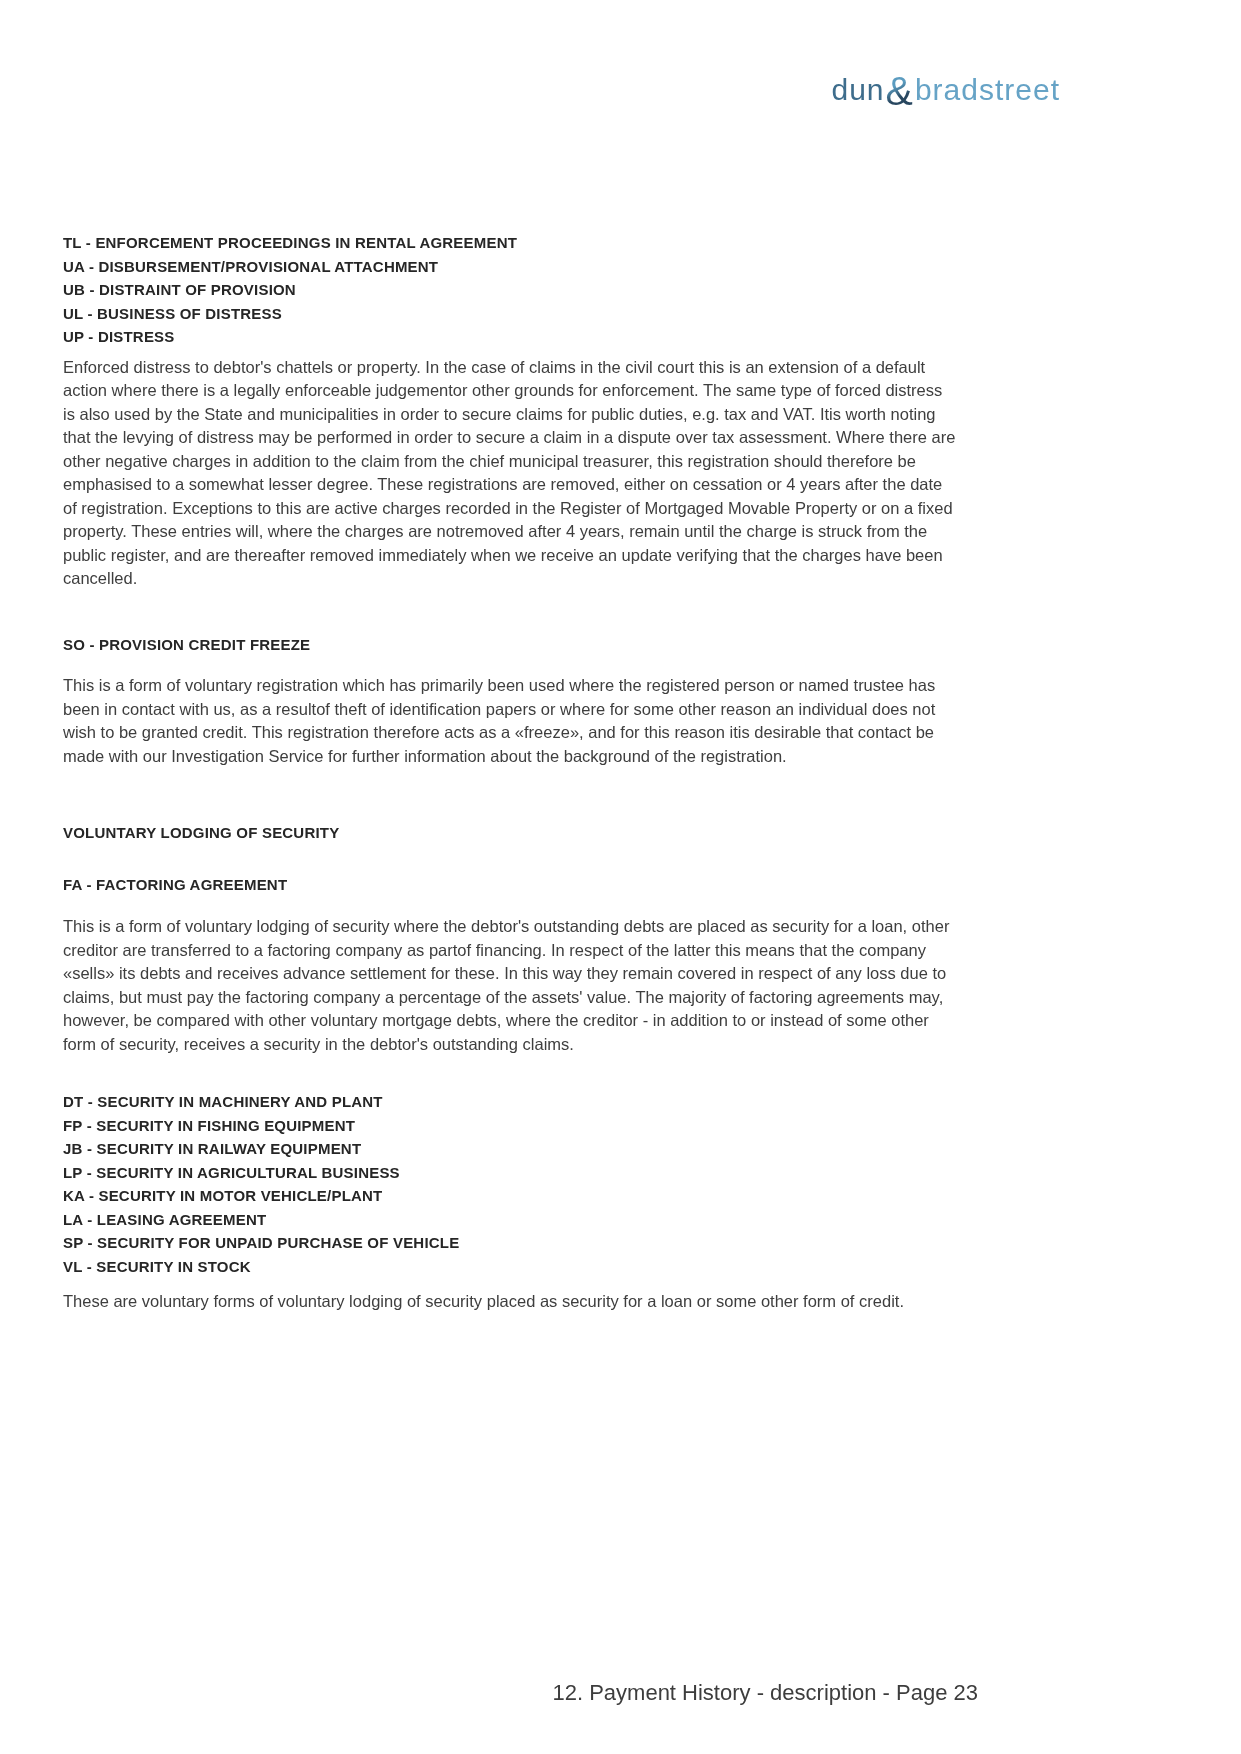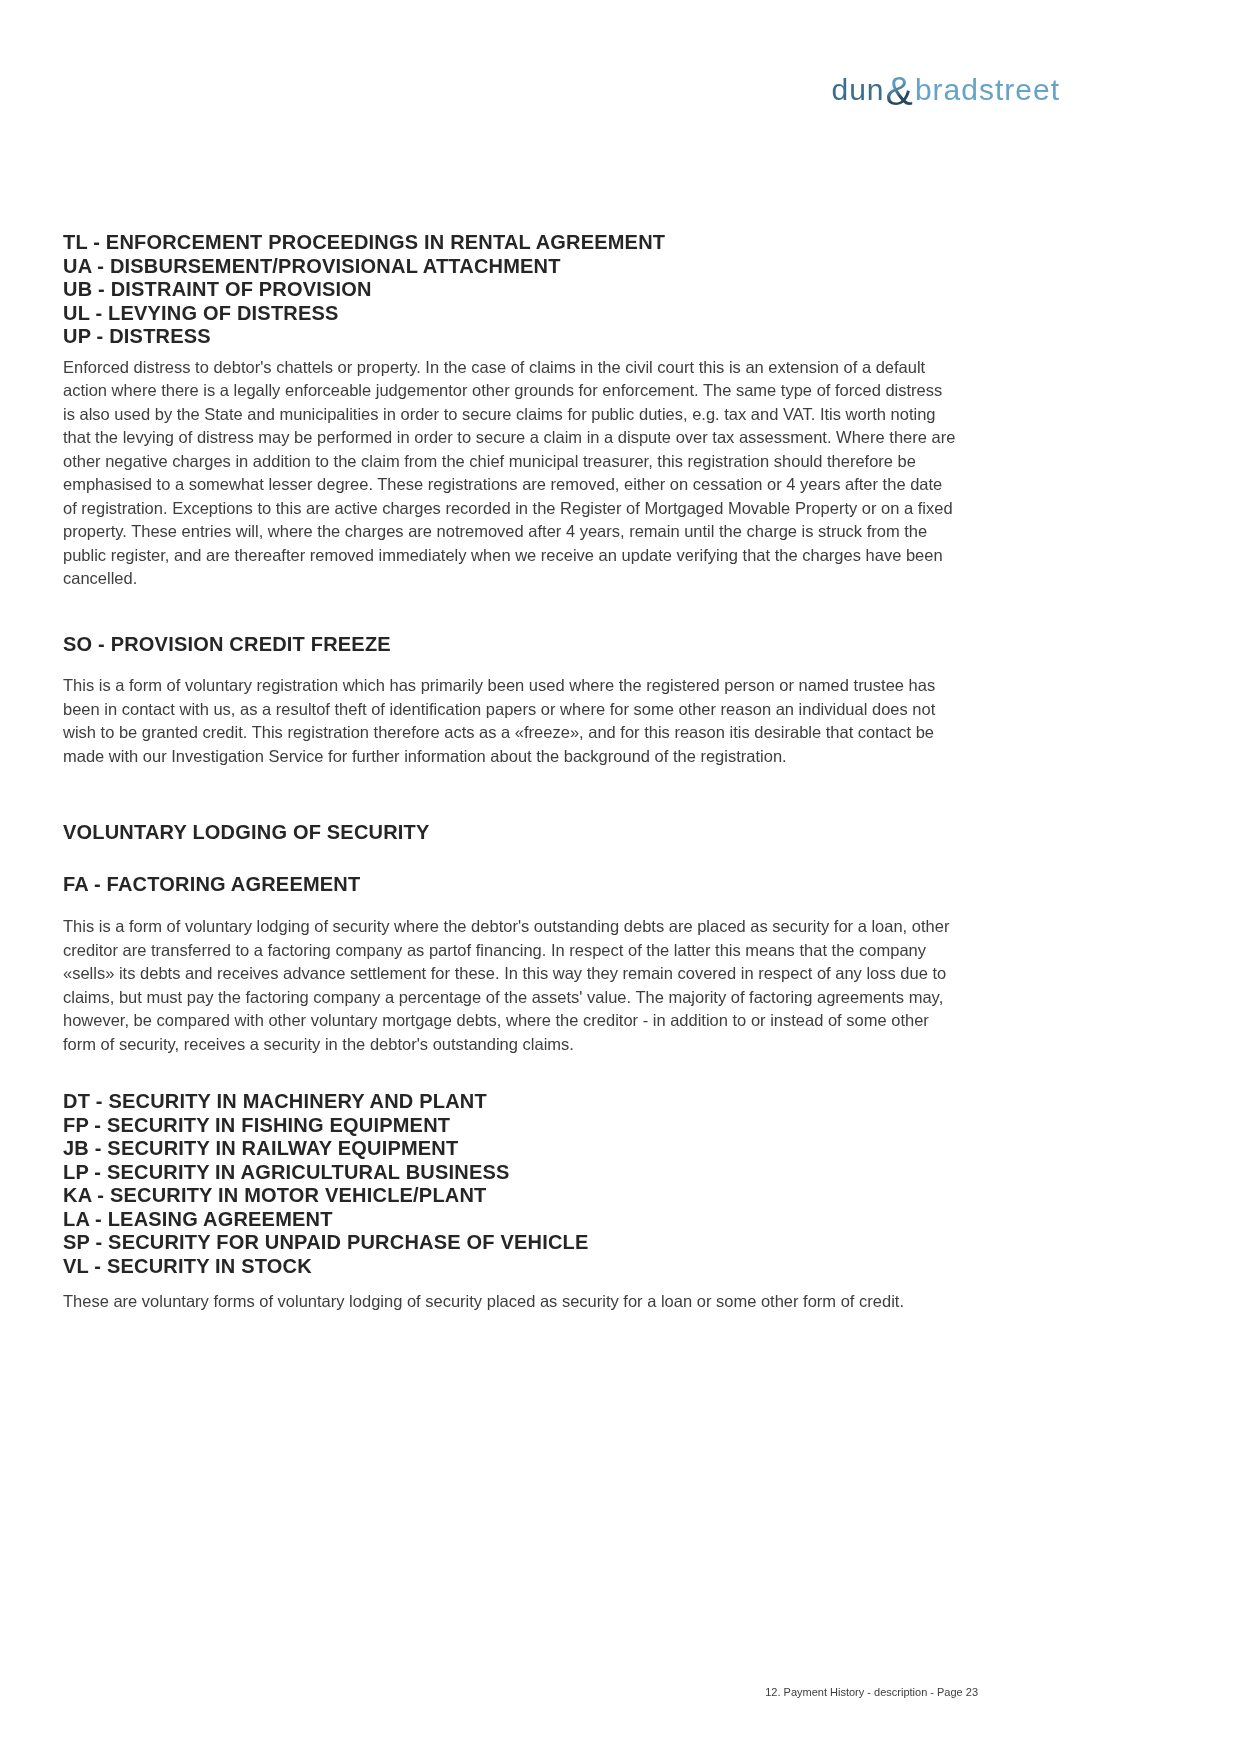--- a/index.html
+++ b/index.html
@@ -50,21 +50,21 @@
     position: absolute;
     left: 63px;
     top: 231px;
     width: 895px;
     font-size: 16.5px;
     line-height: 23.5px;
     color: #3e3e3e;
   }
   .code-heading, .section-title {
     margin: 0;
-    font-size: 20px;
+    font-size: 15px;
     font-weight: 700;
     line-height: 23.5px;
     color: #262626;
     letter-spacing: 0.2px;
   }
   .body-para { margin: 0; }
 
   .para-distress   { margin-top: 7px; }
   .heading-so      { margin-top: 42px; }
   .para-so         { margin-top: 18px; }
@@ -74,41 +74,41 @@
   .code-list-2     { margin-top: 34px; }
   .para-final      { margin-top: 12px; }
 
   
   .footer {
     position: absolute;
     left: 63px;
     top: 1681px;
     width: 915px;
     text-align: right;
-    font-size: 11px;
+    font-size: 22px;
     line-height: 23.5px;
     color: #3d3d3d;
   }
 </style>
 </head>
 <body>
 
 <div class="page">
 
   <div class="logo">
     <span class="logo-dun">dun</span><span class="logo-amp">&amp;</span><span class="logo-brad">bradstreet</span>
   </div>
 
   <div class="content">
 
     <div class="code-list">
       <h3 class="code-heading">TL - ENFORCEMENT PROCEEDINGS IN RENTAL AGREEMENT</h3>
       <h3 class="code-heading">UA - DISBURSEMENT/PROVISIONAL ATTACHMENT</h3>
       <h3 class="code-heading">UB - DISTRAINT OF PROVISION</h3>
-      <h3 class="code-heading">UL - LEVYING OF DISTRESS</h3>
+      <h3 class="code-heading">UL - BUSINESS OF DISTRESS</h3>
       <h3 class="code-heading">UP - DISTRESS</h3>
     </div>
 
     <p class="body-para para-distress">Enforced distress to debtor's chattels or property. In the case of claims in the civil court this is an extension of a default action where there is a legally enforceable judgementor other grounds for enforcement. The same type of forced distress is also used by the State and municipalities in order to secure claims for public duties, e.g. tax and VAT. Itis worth noting that the levying of distress may be performed in order to secure a claim in a dispute over tax assessment. Where there are other negative charges in addition to the claim from the chief municipal treasurer, this registration should therefore be emphasised to a somewhat lesser degree. These registrations are removed, either on cessation or 4 years after the date of registration. Exceptions to this are active charges recorded in the Register of Mortgaged Movable Property or on a fixed property. These entries will, where the charges are notremoved after 4 years, remain until the charge is struck from the public register, and are thereafter removed immediately when we receive an update verifying that the charges have been cancelled.</p>
 
     <h3 class="code-heading heading-so">SO - PROVISION CREDIT FREEZE</h3>
     <p class="body-para para-so">This is a form of voluntary registration which has primarily been used where the registered person or named trustee has been in contact with us, as a resultof theft of identification papers or where for some other reason an individual does not wish to be granted credit. This registration therefore acts as a «freeze», and for this reason itis desirable that contact be made with our Investigation Service for further information about the background of the registration.</p>
 
     <h3 class="section-title">VOLUNTARY LODGING OF SECURITY</h3>
 

